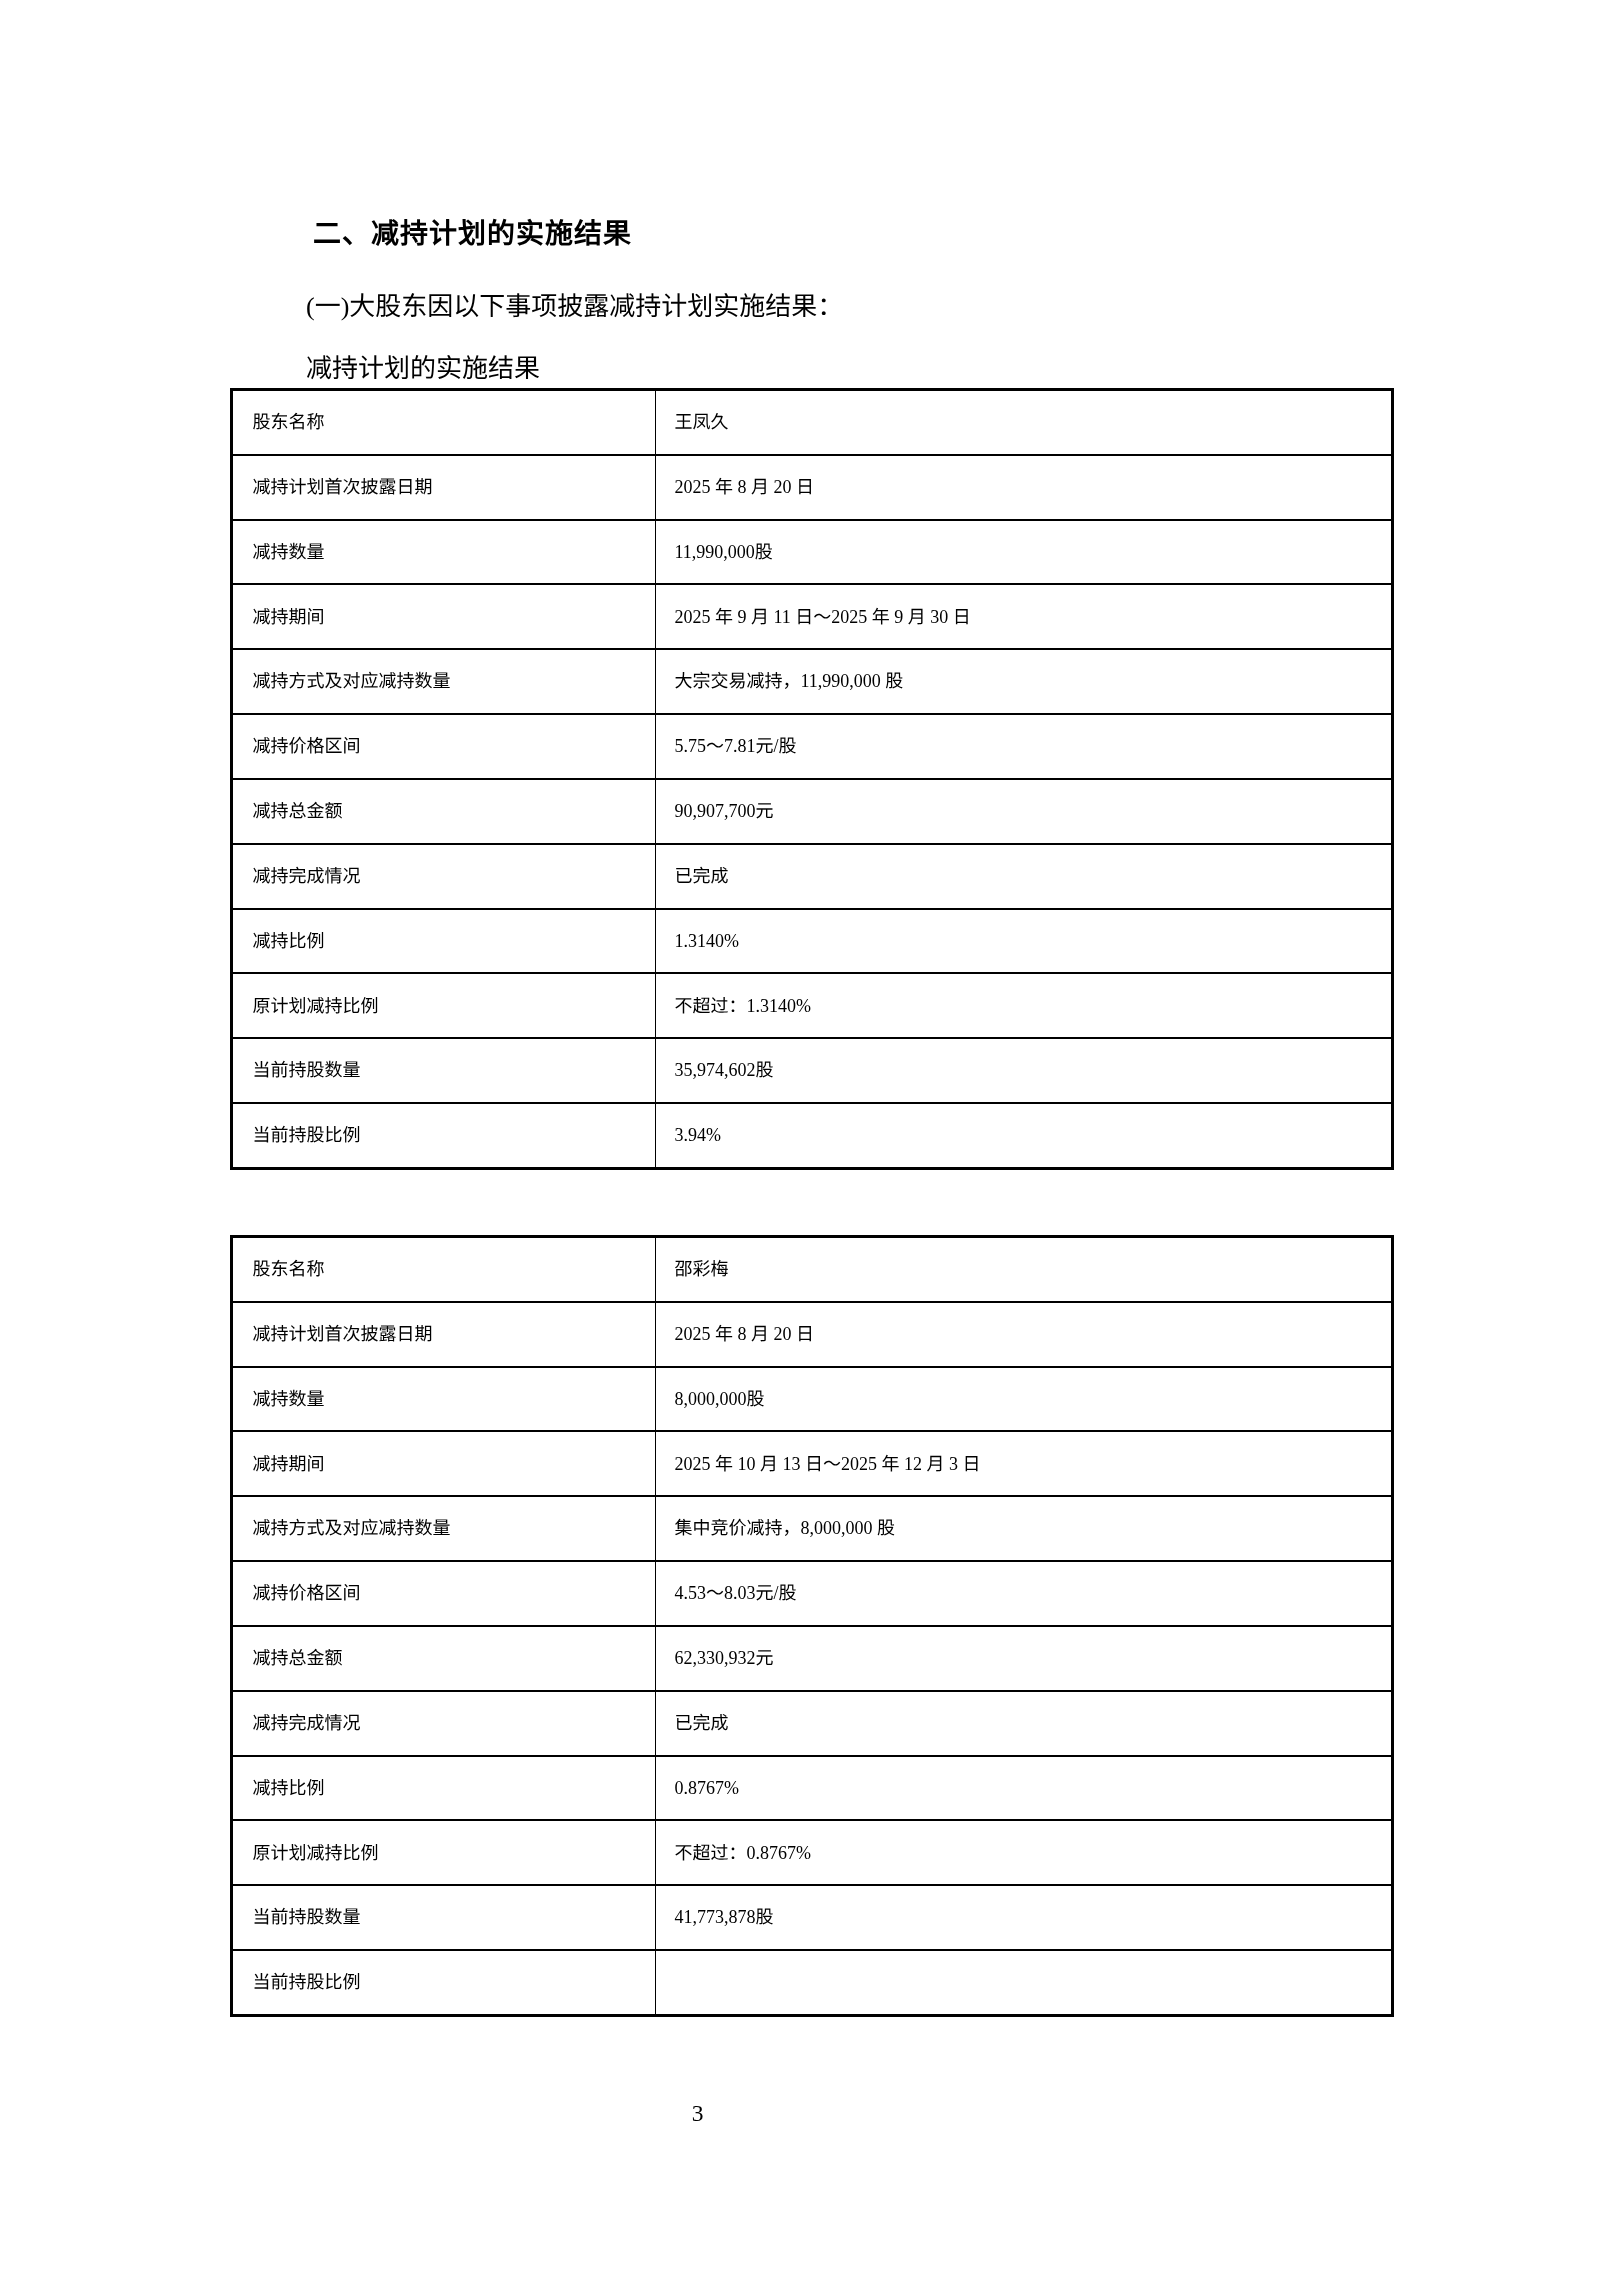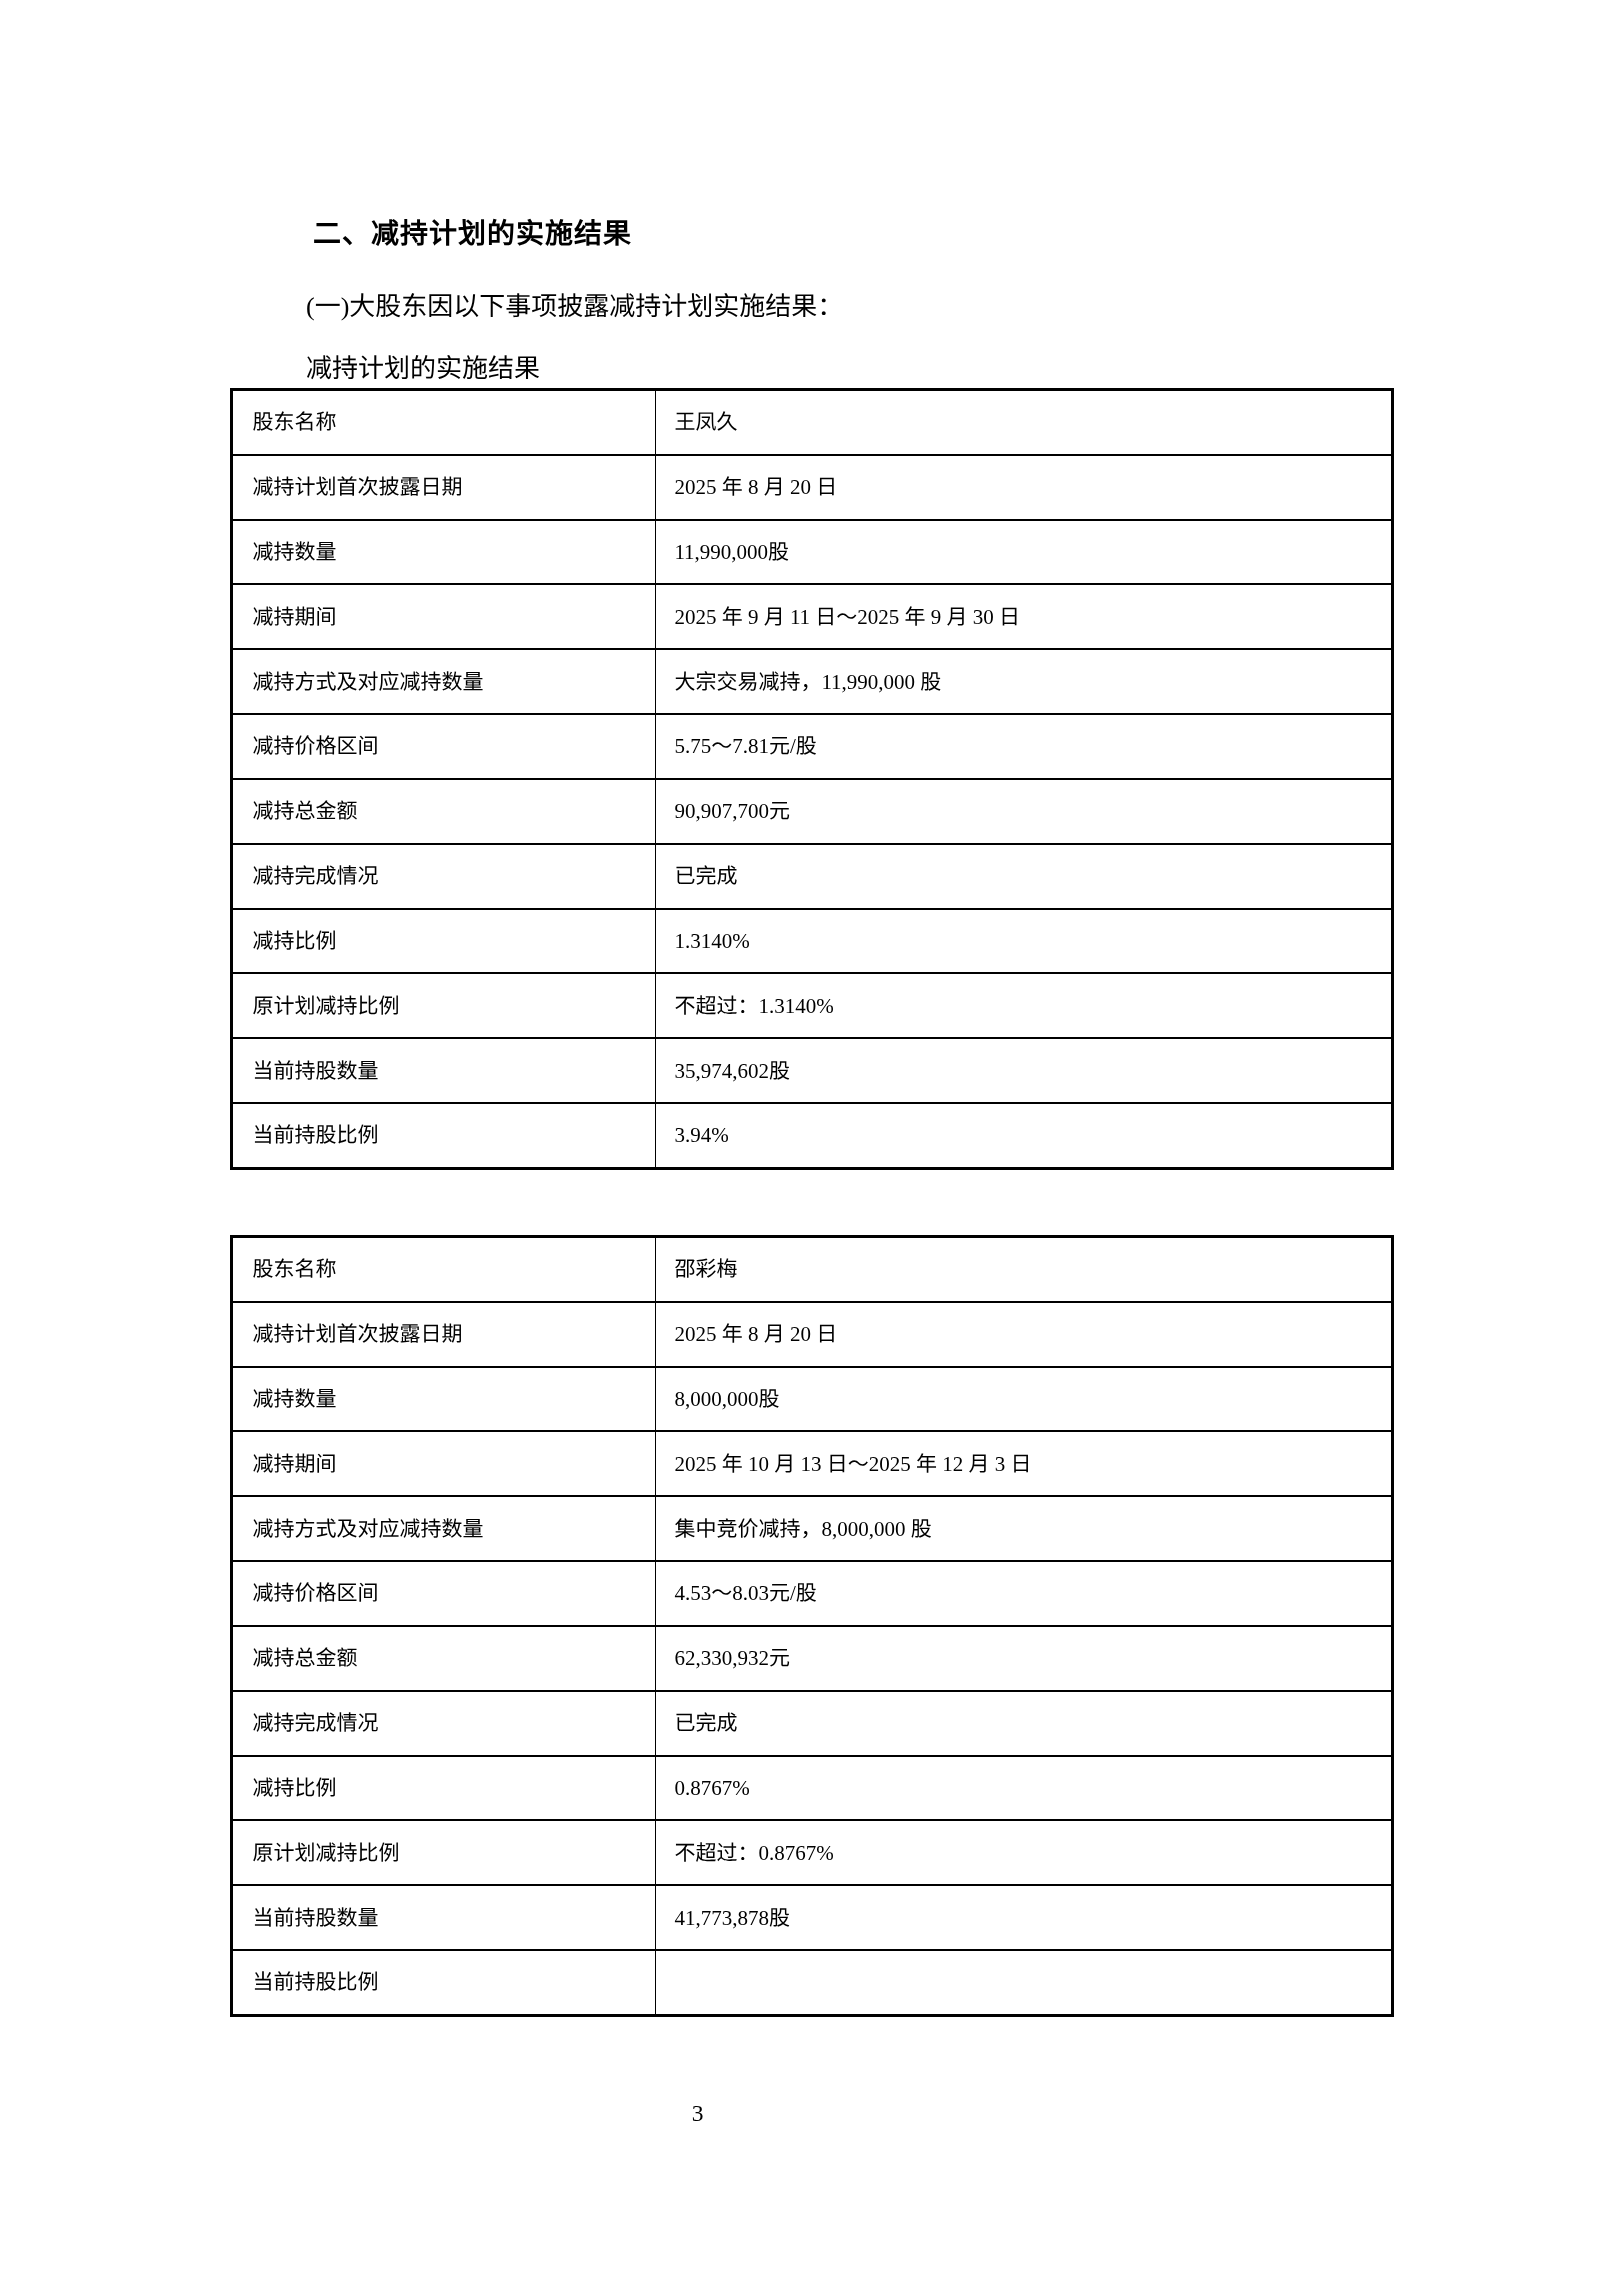--- a/index.html
+++ b/index.html
@@ -59,21 +59,21 @@
     display: flex;
     border-bottom: 2.6px solid #000000;
     box-sizing: border-box;
     min-height: 0;
   }
   .t-row:last-child { border-bottom: none; border-radius: 16px; }
   .cell {
     display: flex;
     align-items: center;
     box-sizing: border-box;
-    font-size: 21px;
+    font-size: 18px;
     line-height: 1.15;
     white-space: nowrap;
     overflow: hidden;
   }
   .cell-label {
     width: 423px;
     flex: 0 0 423px;
     border-right: 1.5px solid #000000;
     padding-left: 19.4px;
   }

